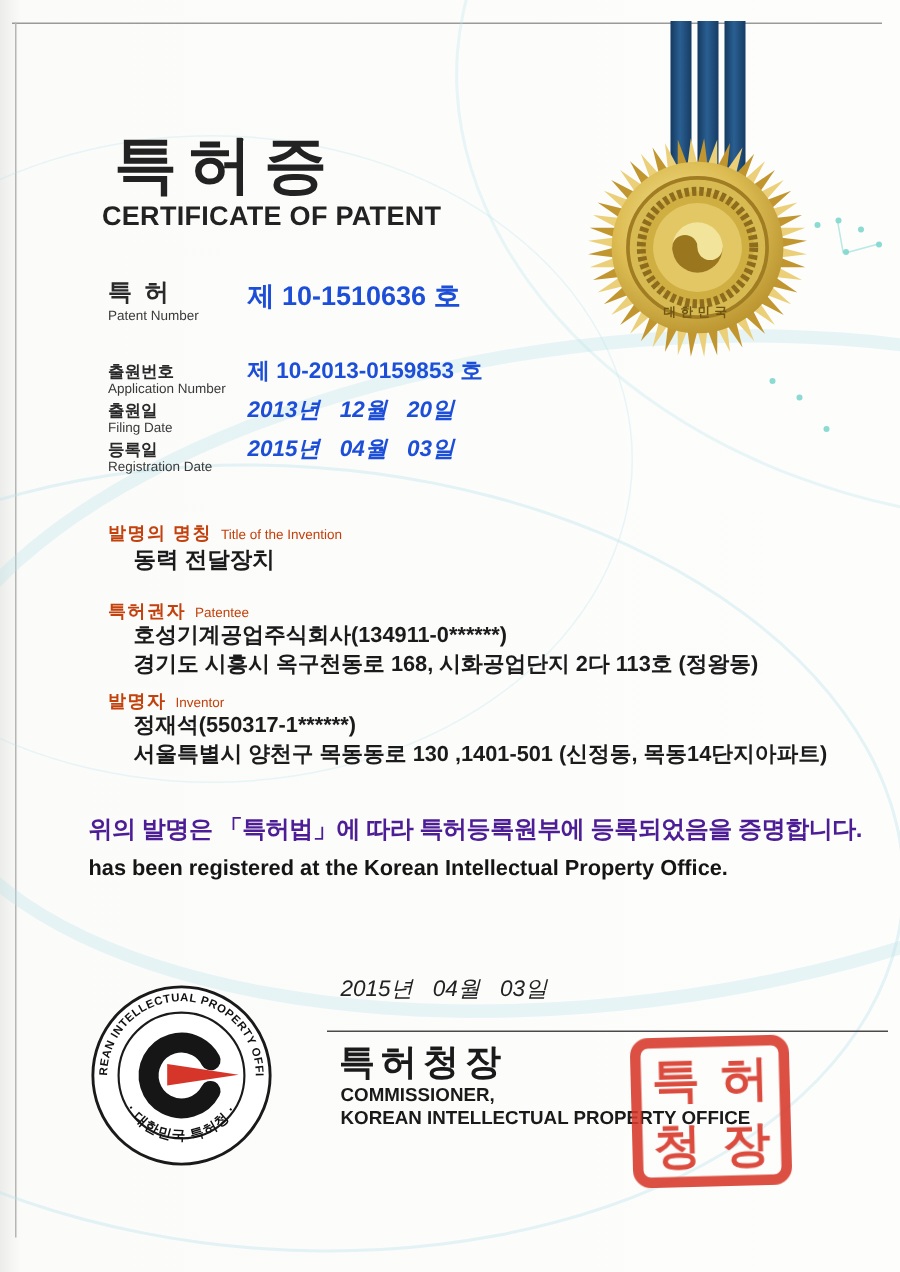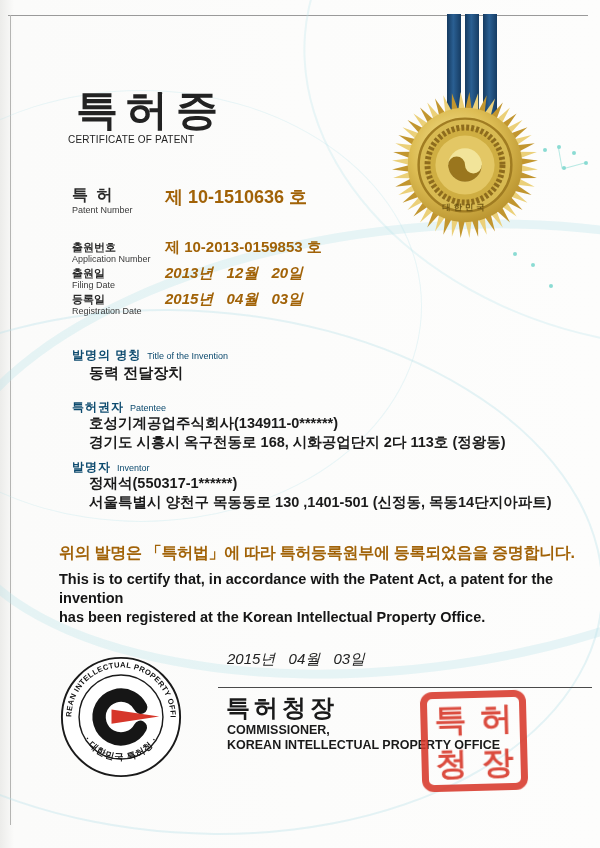--- a/index.html
+++ b/index.html
@@ -20,35 +20,35 @@
   .wm4{left:300px;top:-180px;width:700px;height:520px;border:2px solid rgba(186,227,235,0.30);transform:rotate(12deg);}
   .dot{width:4px;height:4px;border-radius:50%;background:#4ec9bd;opacity:.65;}
   .cline{height:1px;background:#7fd8cf;opacity:.55;transform-origin:0 0;}
   
   .ribbons{left:447px;top:14px;width:50px;height:116px;display:flex;gap:4px;z-index:1;}
   .ribbons span{flex:1;background:linear-gradient(90deg,#153a60,#2a5f92 45%,#163c63);}
   
   .medal{left:391px;top:91px;width:148px;height:148px;z-index:2;}
   
   .title-ko{left:64px;top:82px;font-size:42px;font-weight:900;letter-spacing:8px;color:#222;margin-left:12px;}
-  .title-en{left:68px;top:134px;font-size:10px;font-weight:normal;letter-spacing:0.2px;color:#222;}
+  .title-en{left:68px;top:134px;font-size:18px;font-weight:bold;letter-spacing:0.2px;color:#222;}
   
   .lbl-ko{font-size:11px;font-weight:bold;color:#2a2a2a;}
   .lbl-ko.big{font-size:16px;letter-spacing:2px;}
   .lbl-en{font-size:9px;color:#3a3a3a;}
-  .val{font-weight:bold;color:#a16207;text-align:center;}
+  .val{font-weight:bold;color:#1d4ed8;text-align:center;}
   .val.big{font-size:18px;}
   .val.med{font-size:15px;}
   .dateval{word-spacing:9px;font-style:italic;}
   
-  .sec-lbl{font-size:12px;font-weight:bold;color:#0c4a6e;letter-spacing:1px;}
+  .sec-lbl{font-size:12px;font-weight:bold;color:#c2410c;letter-spacing:1px;}
   .sec-lbl .en{font-size:9px;font-weight:normal;letter-spacing:0;margin-left:6px;}
   .body-line{font-size:14.5px;font-weight:bold;color:#1b1b1b;margin-left:17px;}
   
-  .stmt-ko{left:59px;top:543px;font-size:16px;font-weight:bold;white-space:nowrap;letter-spacing:-0.3px;color:#a16207;}
+  .stmt-ko{left:59px;top:543px;font-size:16px;font-weight:bold;white-space:nowrap;letter-spacing:-0.3px;color:#4c1d95;}
   .stmt-en{left:59px;top:570px;font-size:14.5px;font-weight:bold;line-height:19px;color:#151515;}
   
   .issue-date{left:227px;top:650px;font-size:15px;color:#222;}
   .sign-rule{left:218px;top:687px;width:374px;height:1px;background:#4a4a4a;}
   .signer-ko{left:226px;top:692px;font-size:24px;font-weight:900;letter-spacing:4px;color:#1a1a1a;}
   .comm1{left:227px;top:723px;font-size:12.5px;font-weight:bold;color:#1a1a1a;}
   .comm2{left:227px;top:738px;font-size:12.5px;font-weight:bold;color:#1a1a1a;}
   
   .emblem{left:60px;top:656px;width:122px;height:122px;}
   
@@ -193,21 +193,20 @@
 <div class="abs body-line" style="left:72px;top:433px">경기도 시흥시 옥구천동로 168, 시화공업단지 2다 113호 (정왕동)</div>
 
 <div class="abs sec-lbl" style="left:72px;top:459px">
   <span>발명자</span><span class="en">Inventor</span>
 </div>
 <div class="abs body-line" style="left:72px;top:474px">정재석(550317-1******)</div>
 <div class="abs body-line" style="left:72px;top:493px">서울특별시 양천구 목동동로 130 ,1401-501 (신정동, 목동14단지아파트)</div>
 
 <div class="abs stmt-ko">위의 발명은 「특허법」에 따라 특허등록원부에 등록되었음을 증명합니다.</div>
 <div class="abs stmt-en">
-  <div>This is to certify that, in accordance with the Patent Act, a patent for the invention</div>
   <div>has been registered at the Korean Intellectual Property Office.</div>
 </div>
 
 <div class="abs issue-date dateval">2015년 04월 03일</div>
 <div class="abs sign-rule"></div>
 <div class="abs signer-ko">특허청장</div>
 <div class="abs comm1">COMMISSIONER,</div>
 <div class="abs comm2">KOREAN INTELLECTUAL PROPERTY OFFICE</div>
 
 <div class="abs emblem">

